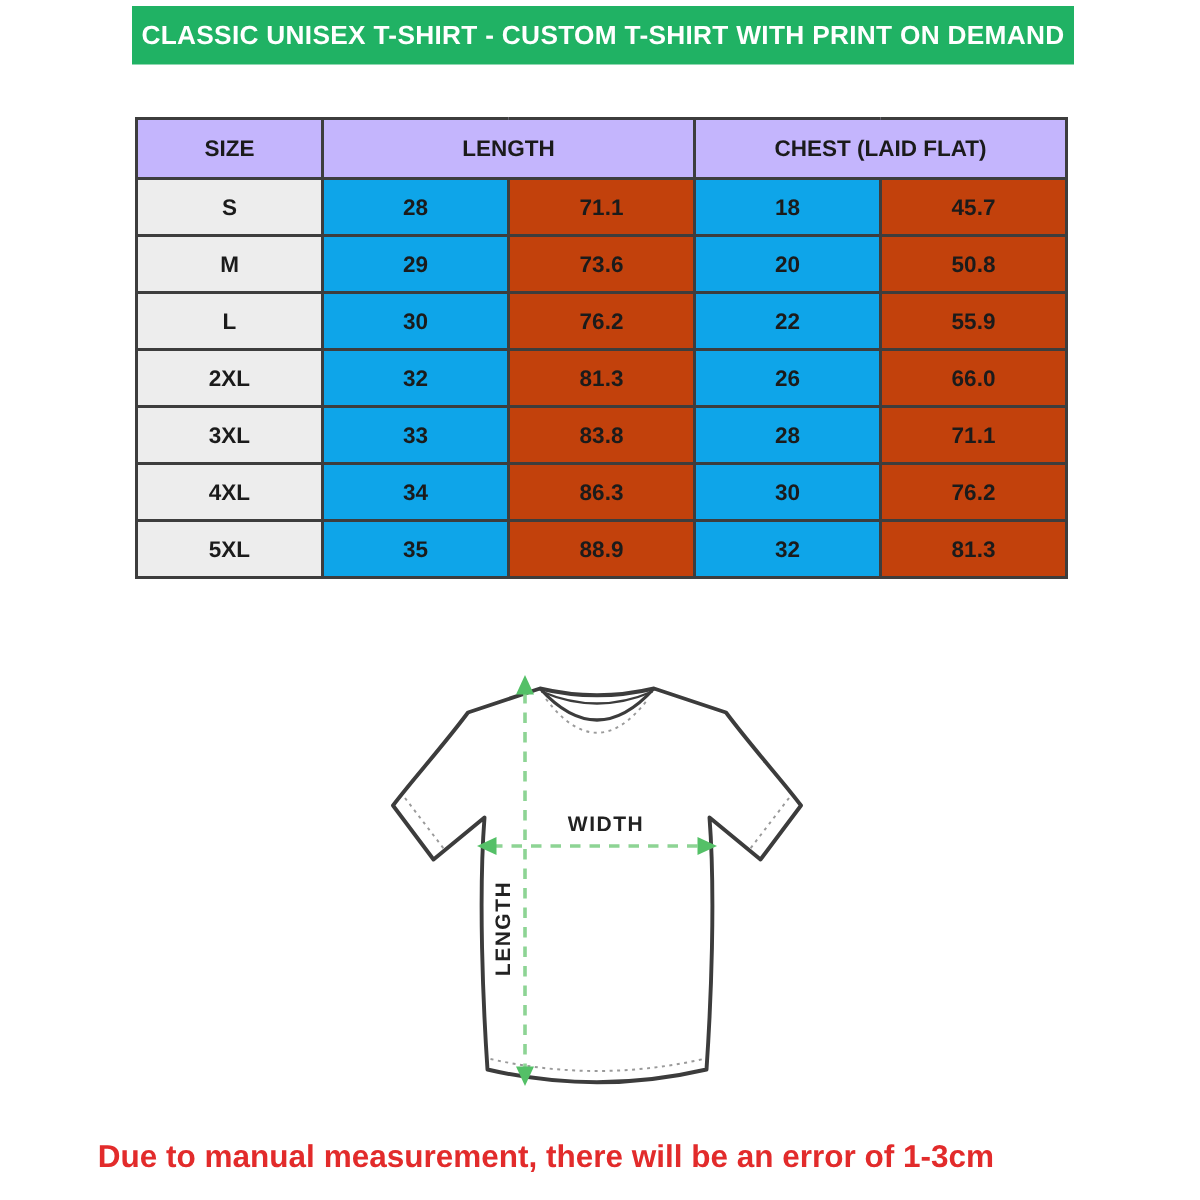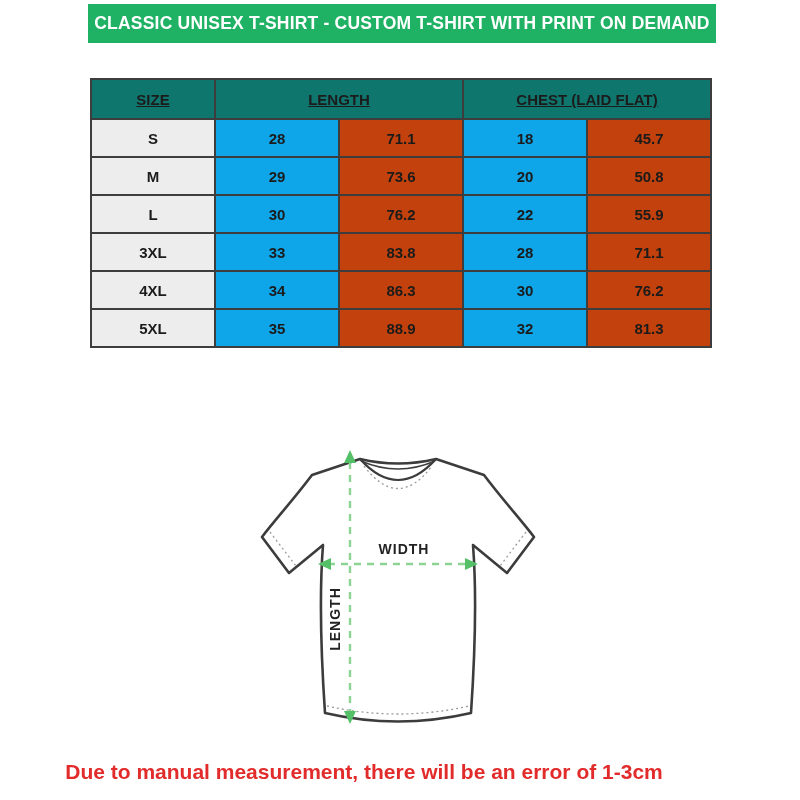--- a/index.html
+++ b/index.html
@@ -24,21 +24,21 @@
     position:absolute; left:90px; top:78px;
     width:620px;
     border-collapse:collapse; table-layout:fixed;
   }
   .size-chart th, .size-chart td {
     border:2px solid #3d3d3d;
     height:36px; padding:0;
     text-align:center; vertical-align:middle;
     font-weight:bold; font-size:15px; color:#1b1b1b;
   }
-  .size-chart thead th { height:38px; background:#0f766e;text-decoration:underline; }
+  .size-chart thead th { height:38px; background:#c4b5fd; }
   .size-chart col.c-size  { width:124px; }
   .size-chart col.c-val   { width:124px; }
   .size-chart .col-size { background:#ededed; }
   .size-chart .col-in   { background:#0ea5e9; }
   .size-chart .col-cm   { background:#c2410c; }
   .diagram {
     position:absolute; left:248px; top:436px;
     width:304px; height:316px;
   }
   .footnote {
@@ -83,20 +83,27 @@
       <td class="col-cm">73.6</td>
       <td class="col-in">20</td>
       <td class="col-cm">50.8</td>
     </tr>
     <tr>
       <td class="col-size">L</td>
       <td class="col-in">30</td>
       <td class="col-cm">76.2</td>
       <td class="col-in">22</td>
       <td class="col-cm">55.9</td>
+    </tr>
+    <tr>
+      <td class="col-size">2XL</td>
+      <td class="col-in">32</td>
+      <td class="col-cm">81.3</td>
+      <td class="col-in">26</td>
+      <td class="col-cm">66.0</td>
     </tr>
     <tr>
       <td class="col-size">3XL</td>
       <td class="col-in">33</td>
       <td class="col-cm">83.8</td>
       <td class="col-in">28</td>
       <td class="col-cm">71.1</td>
     </tr>
     <tr>
       <td class="col-size">4XL</td>

